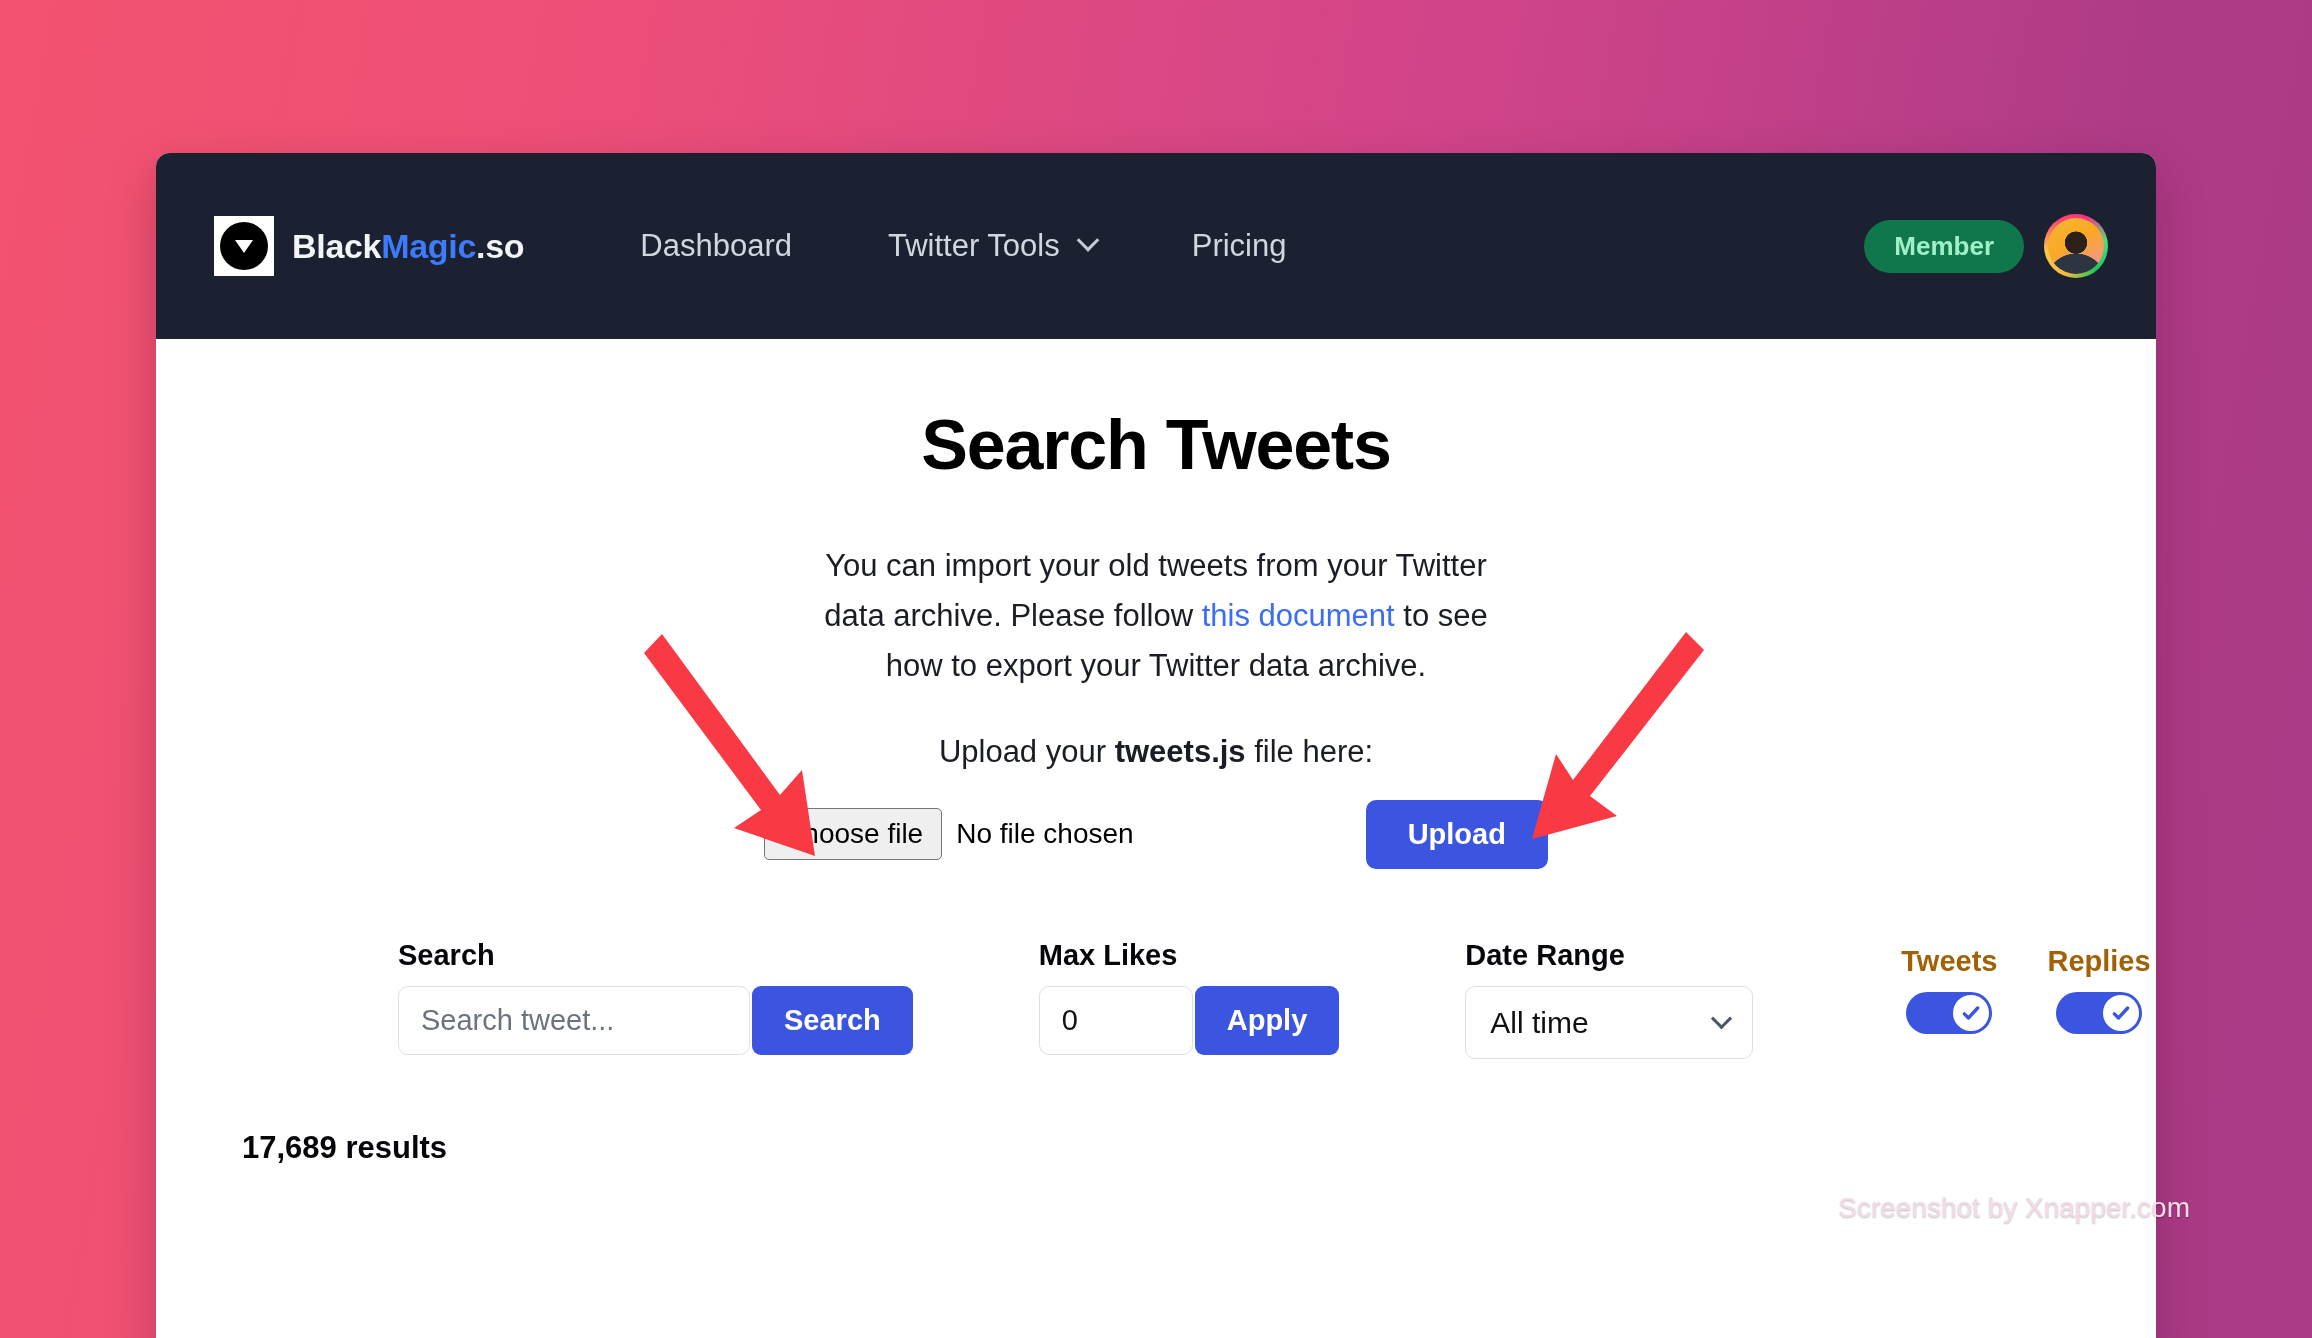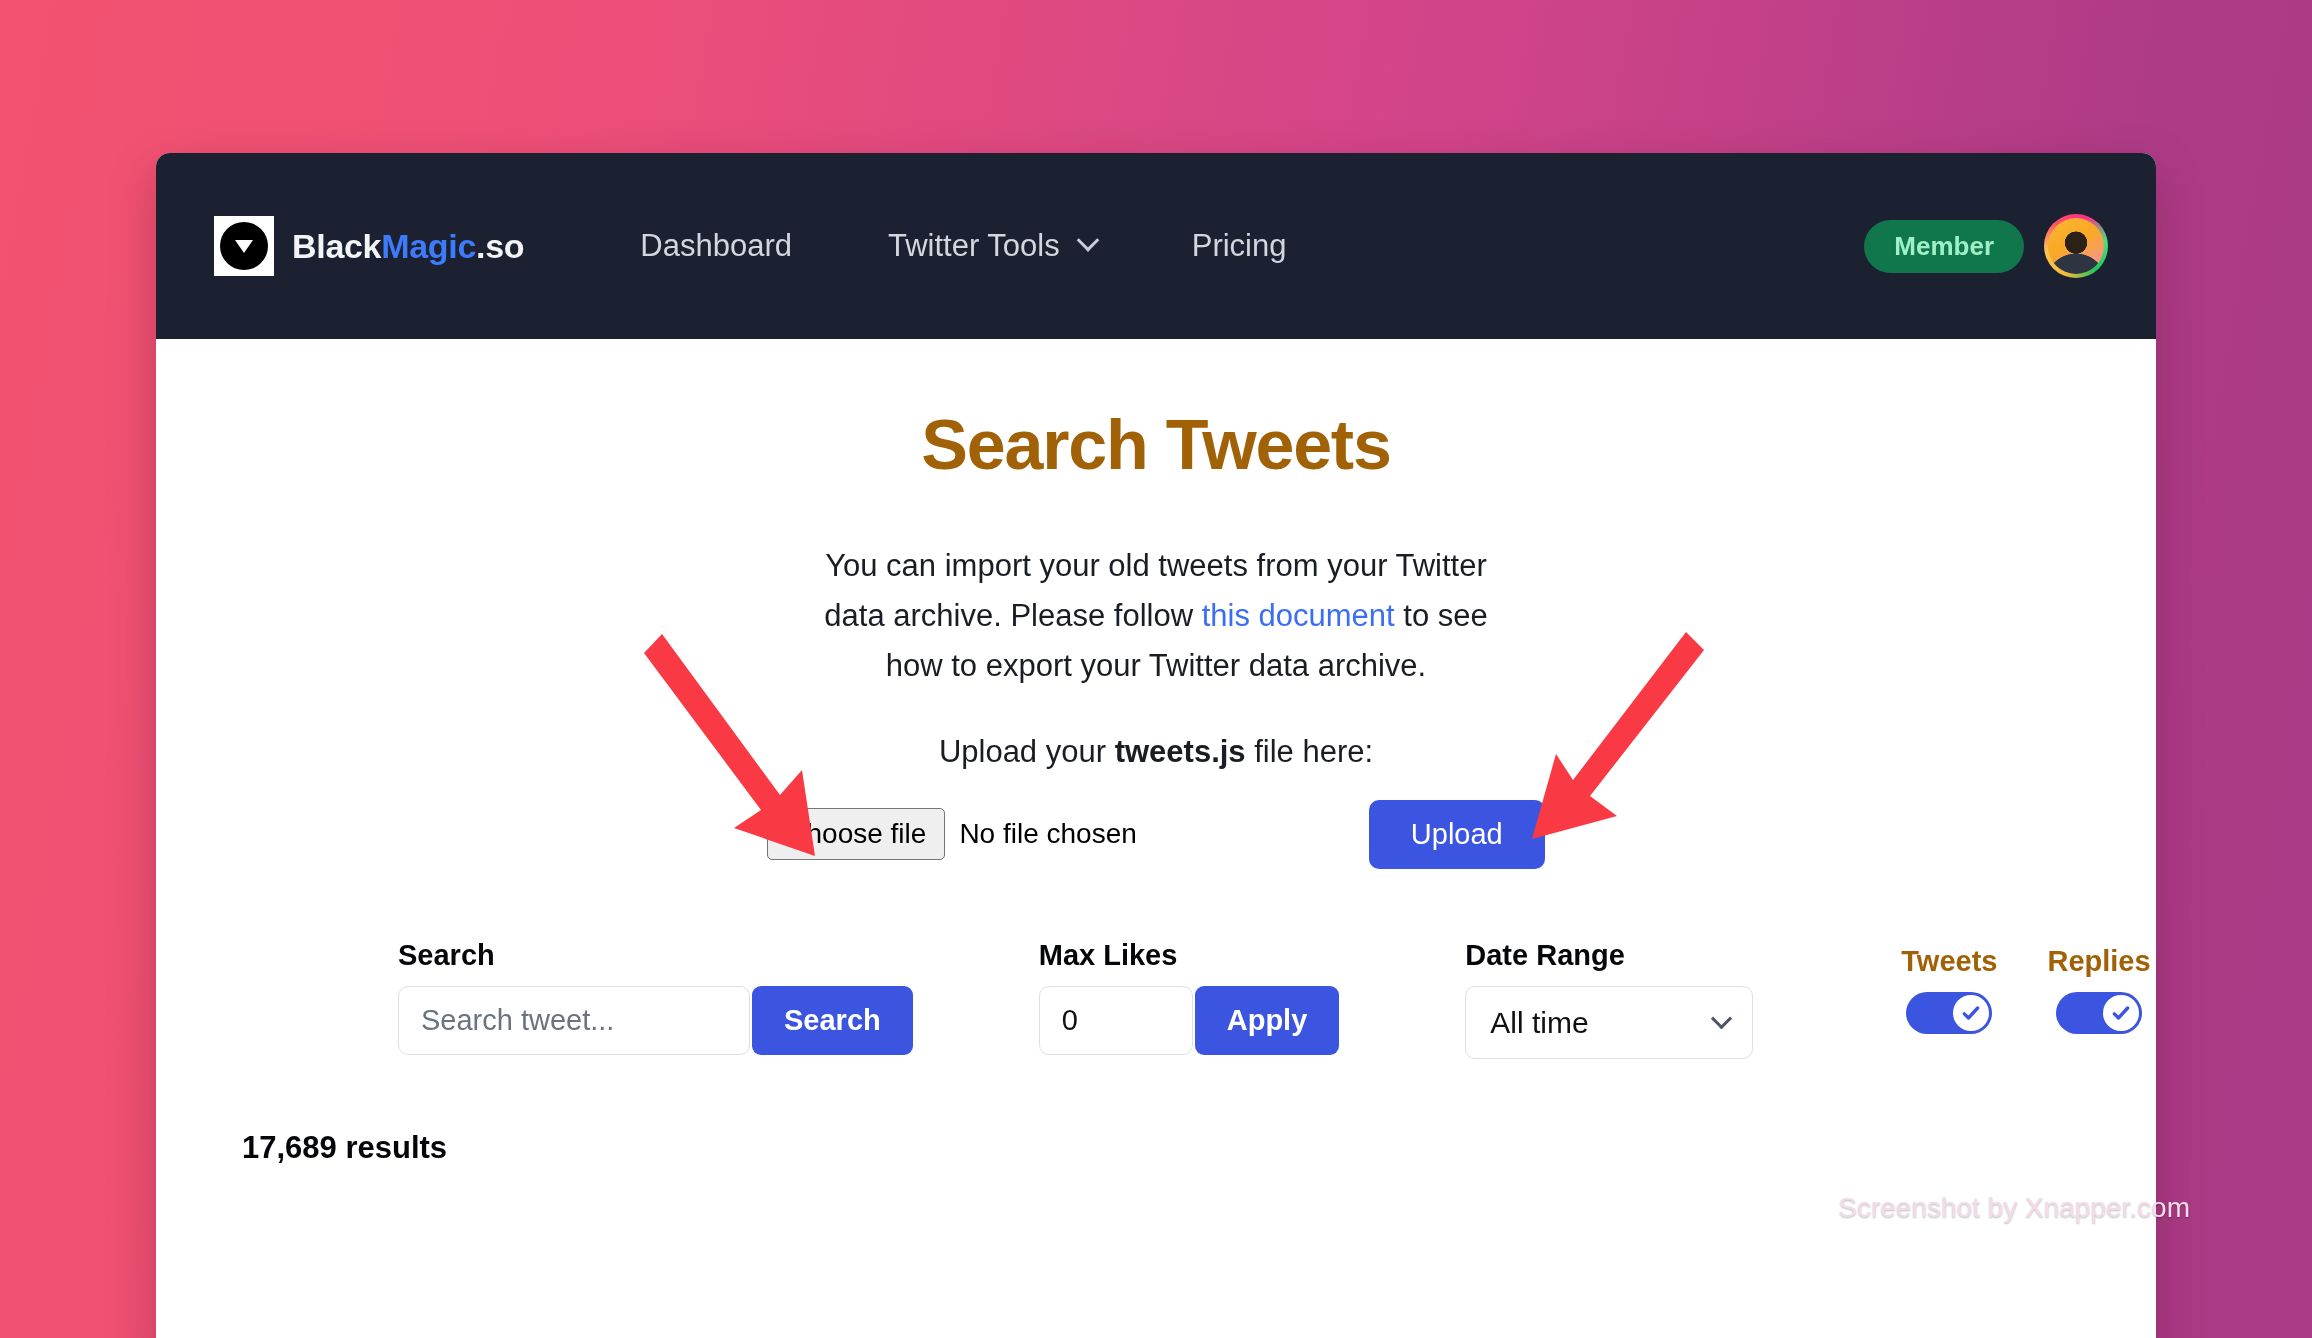--- a/index.html
+++ b/index.html
@@ -141,21 +141,21 @@
   .main {
     position: relative;
     padding-top: 66px;
     height: calc(100% - 186px);
   }
 
   .page-title {
     text-align: center;
     font-size: 70px;
     font-weight: 700;
-    color: #a16207;
+    color: #000000;
     letter-spacing: -1.2px;
     margin-bottom: 56px;
   }
 
   .intro {
     width: 720px;
     margin: 0 auto;
     text-align: center;
     font-size: 31px;
     line-height: 1.62;
@@ -199,21 +199,21 @@
     cursor: pointer;
   }
   .no-file-text {
     font-size: 28px;
     color: #000;
     white-space: nowrap;
   }
   .upload-btn {
     font-family: "Liberation Sans", sans-serif;
     font-size: 29px;
-    font-weight: 400;
+    font-weight: 700;
     color: #ffffff;
     background: #3b55e0;
     border: none;
     border-radius: 10px;
     padding: 18px 42px;
     cursor: pointer;
   }
 
   
   .filters {

